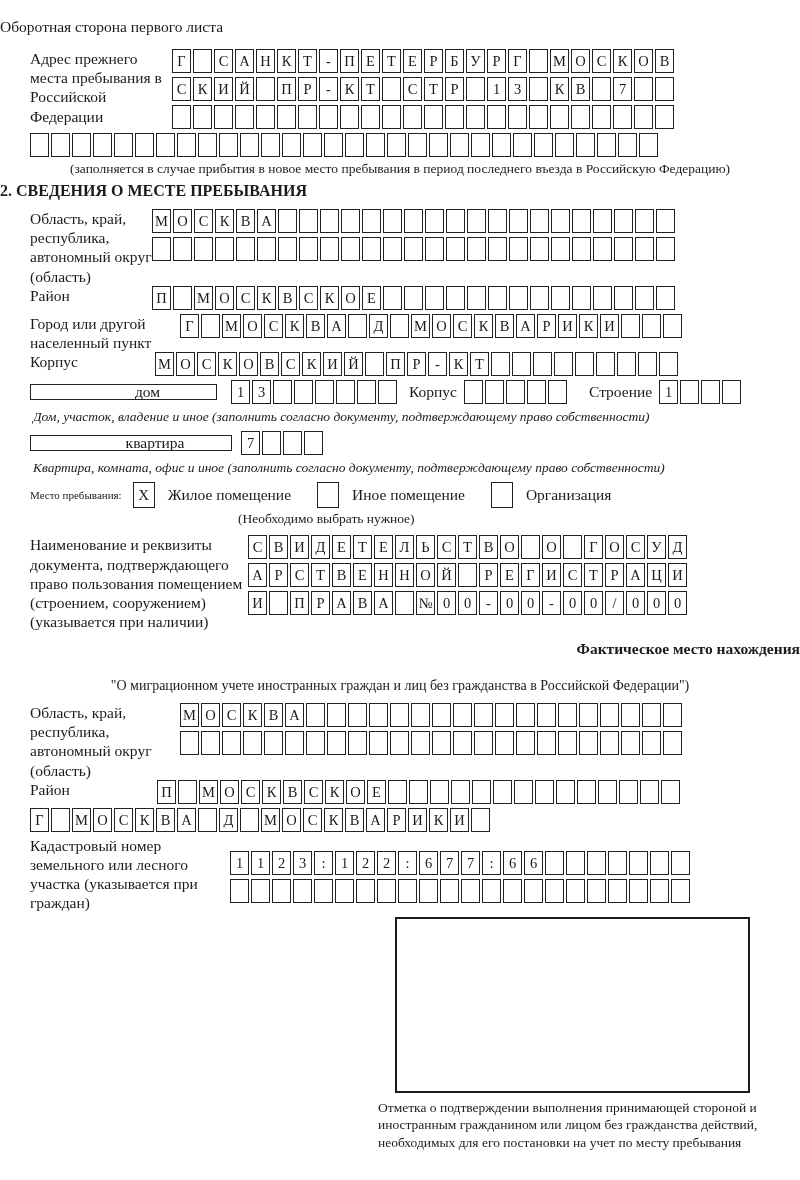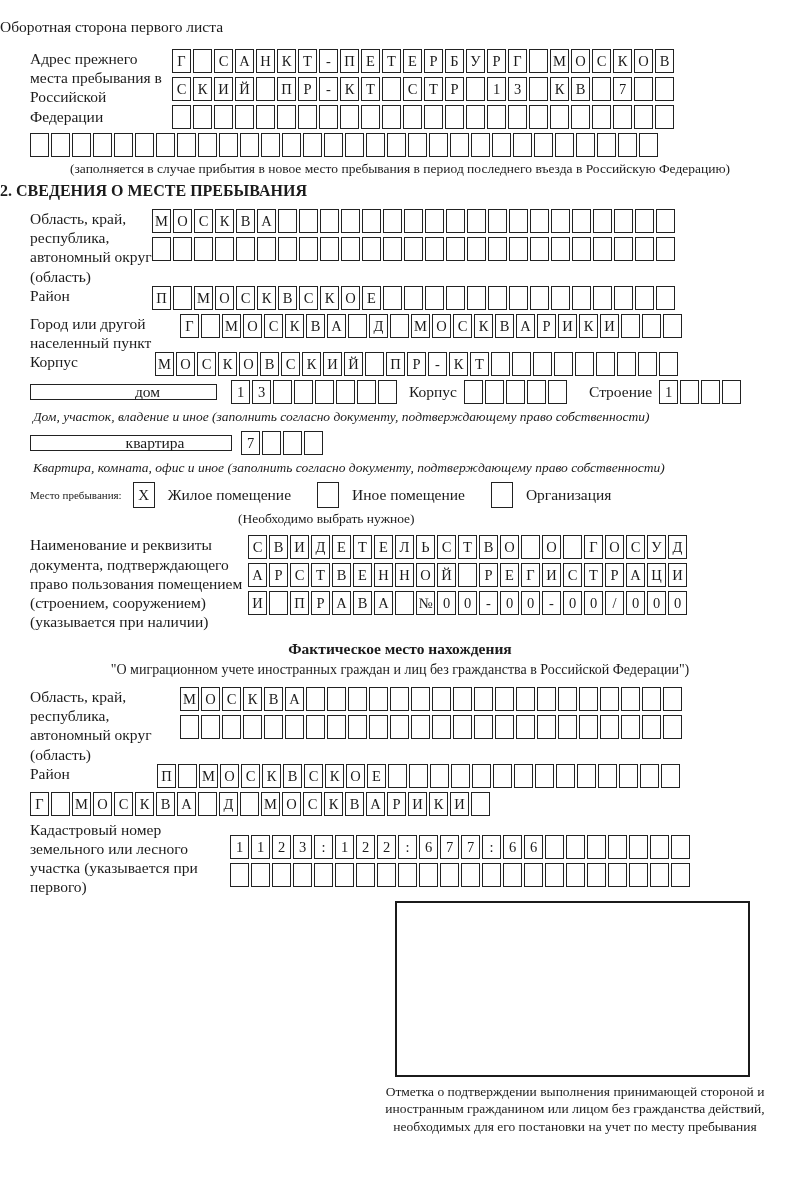--- a/index.html
+++ b/index.html
@@ -50,33 +50,33 @@
   .stay-row { display: flex; align-items: center; margin: 2px 0 3px 30px; }
   .stay-lbl { font-size: 11px; margin-right: 11px; }
   .checkbox {
     width: 22px; height: 26px; border: 1.5px solid #222; flex: 0 0 auto;
     display: inline-flex; align-items: center; justify-content: center;
     font-size: 15px; margin-right: 13px;
   }
   .opt-lbl { font-size: 15.5px; margin-right: 26px; }
   .hint { font-size: 13.5px; margin: 0 0 8px 238px; }
 
-  .fact-title { text-align: center; font-weight: bold; font-size: 15.5px; margin: 9px 0 3px; }
+  .fact-title { text-align: right; font-weight: bold; font-size: 15.5px; margin: 9px 0 19px; }
   .fact-note { text-align: center; font-size: 14px; line-height: 1.32; }
   .fact-notes { margin-bottom: 7px; }
 
   .kad-rows { margin-top: 15px; }
 
   .stamp-box {
     margin: 4px 0 0 395px; width: 355px; height: 176px;
     border: 2px solid #1b1b1b;
   }
   .stamp-cap {
     margin: 6px 0 0 378px; width: 394px;
-    text-align: center; font-size: 13.5px; line-height: 1.3;
+    font-size: 13.5px; line-height: 1.3;
   }
 </style>
 </head>
 <body>
 
 <div class="sheet">
 
   <div class="hdr-note">Оборотная сторона первого листа</div>
 
   <div class="flex ml30" style="margin-top:13px;">
@@ -592,21 +592,21 @@
         <span class="cbox">А</span>
         <span class="cbox">Р</span>
         <span class="cbox">И</span>
         <span class="cbox">К</span>
         <span class="cbox">И</span>
         <span class="cbox"></span>
       </div>
   </div>
 
   <div class="flex ml30">
-    <div class="lbl w200">Кадастровый номер земельного или лесного участка (указывается при первого)</div>
+    <div class="lbl w200">Кадастровый номер земельного или лесного участка (указывается при граждан)</div>
     <div class="kad-rows">
       <div class="boxrow">
           <span class="cbox">1</span>
           <span class="cbox">1</span>
           <span class="cbox">2</span>
           <span class="cbox">3</span>
           <span class="cbox">:</span>
           <span class="cbox">1</span>
           <span class="cbox">2</span>
           <span class="cbox">2</span>

